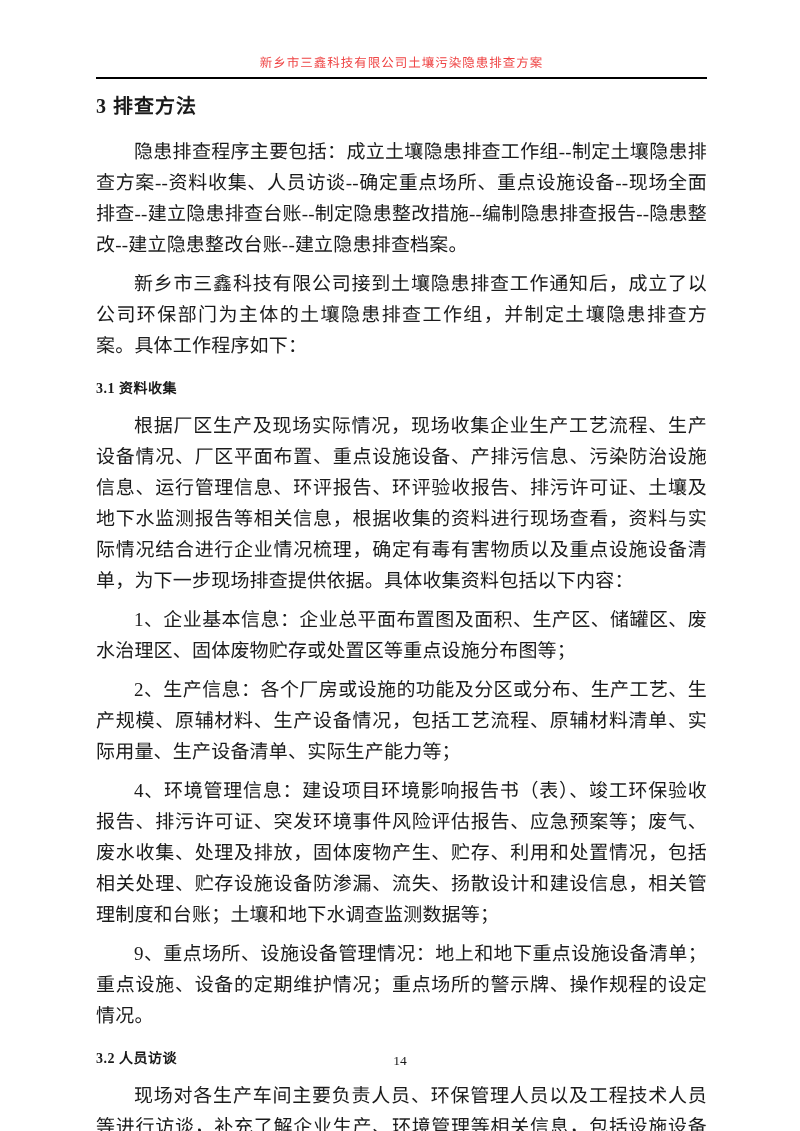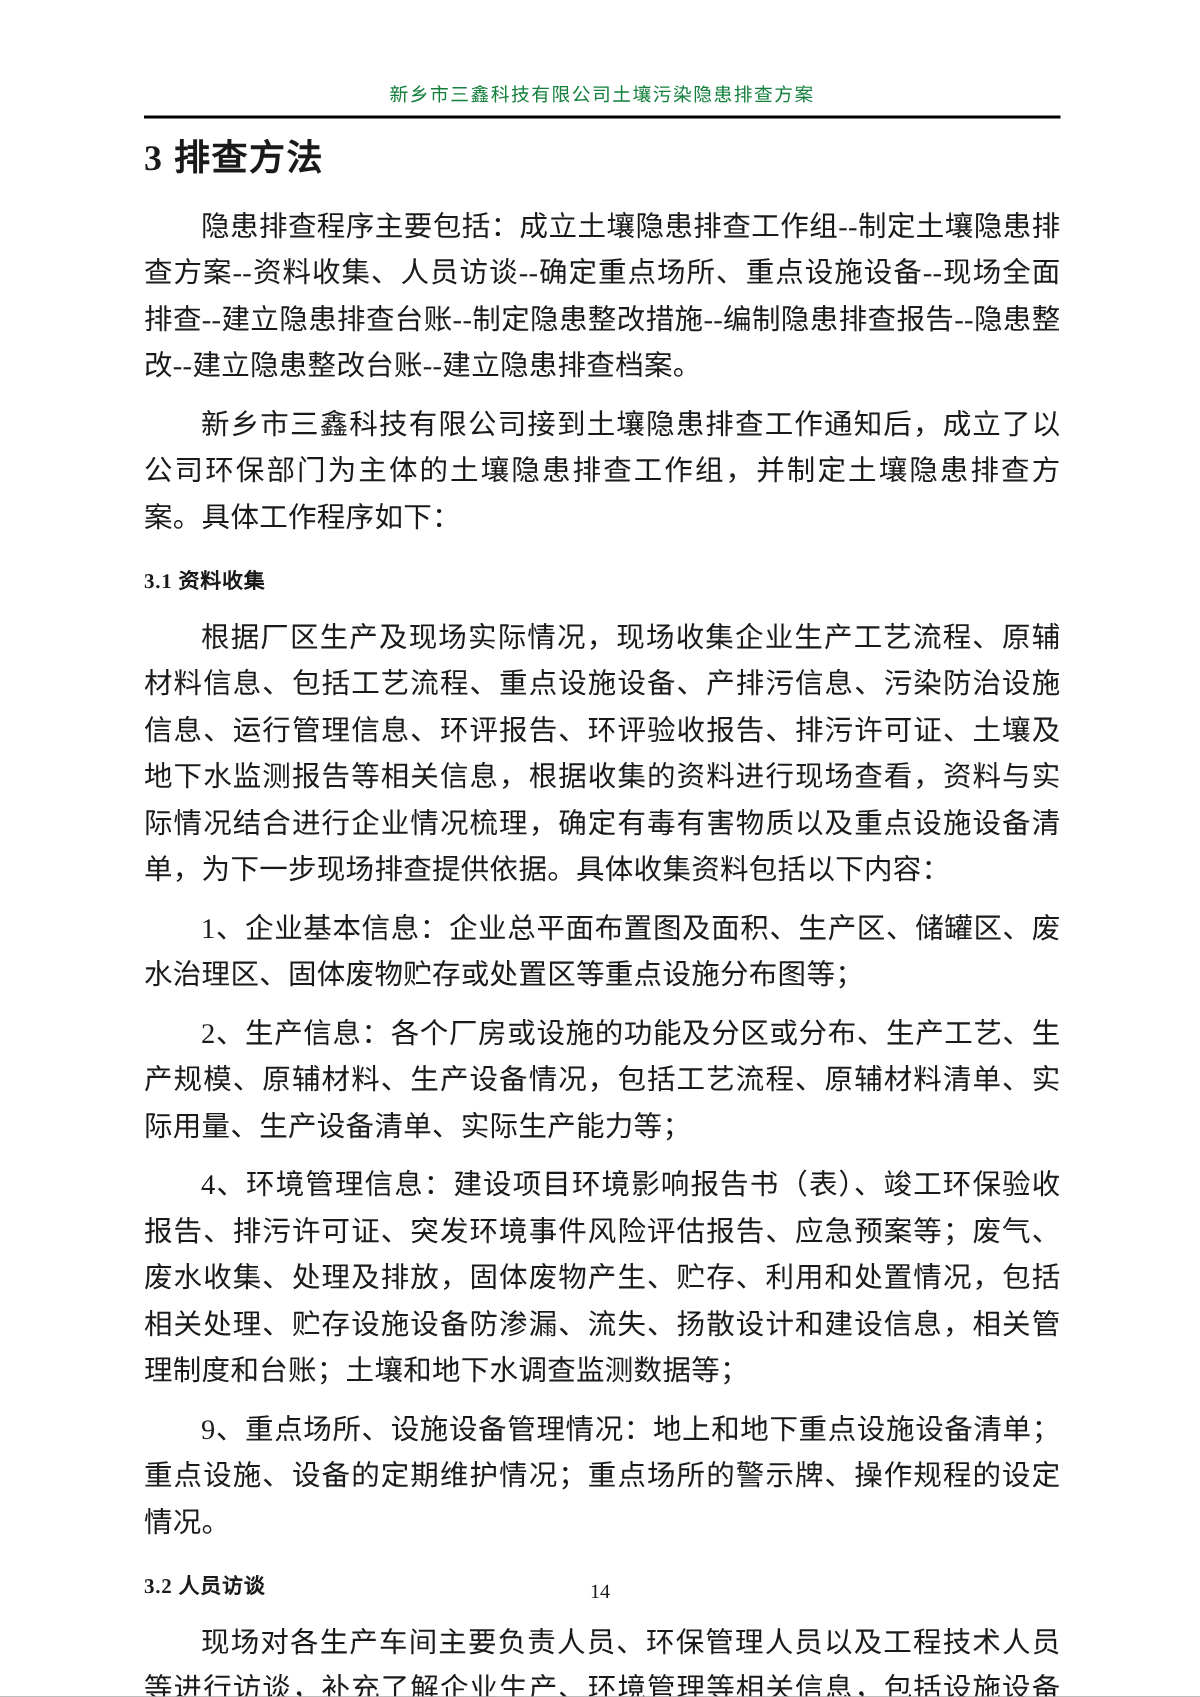--- a/index.html
+++ b/index.html
@@ -17,26 +17,26 @@
   .content {
     position: absolute;
     top: 0; left: 0;
     width: 100%;
     padding: 52px 93px 0 96px;
   }
   .doc-header {
     text-align: center;
     font-size: 12.5px;
     letter-spacing: 1px;
-    color: #15803d;
+    color: #ef4444;
     padding-bottom: 6px;
     border-bottom: 2px solid #000000;
   }
   h1.chapter {
-    font-size: 24px;
+    font-size: 20px;
     font-weight: bold;
     line-height: 28px;
     margin-top: 13px;
     letter-spacing: 1px;
   }
   h2.section {
     font-size: 14px;
     font-weight: bold;
     line-height: 26px;
     margin-top: 15px;
@@ -76,21 +76,21 @@
     </div>
 
     <h1 class="chapter">3 排查方法</h1>
 
     <p class="body-para">隐患排查程序主要包括：成立土壤隐患排查工作组--制定土壤隐患排查方案--资料收集、人员访谈--确定重点场所、重点设施设备--现场全面排查--建立隐患排查台账--制定隐患整改措施--编制隐患排查报告--隐患整改--建立隐患整改台账--建立隐患排查档案。</p>
 
     <p class="body-para">新乡市三鑫科技有限公司接到土壤隐患排查工作通知后，成立了以公司环保部门为主体的土壤隐患排查工作组，并制定土壤隐患排查方案。具体工作程序如下：</p>
 
     <h2 class="section">3.1 资料收集</h2>
 
-    <p class="body-para">根据厂区生产及现场实际情况，现场收集企业生产工艺流程、原辅材料信息、包括工艺流程、重点设施设备、产排污信息、污染防治设施信息、运行管理信息、环评报告、环评验收报告、排污许可证、土壤及地下水监测报告等相关信息，根据收集的资料进行现场查看，资料与实际情况结合进行企业情况梳理，确定有毒有害物质以及重点设施设备清单，为下一步现场排查提供依据。具体收集资料包括以下内容：</p>
+    <p class="body-para">根据厂区生产及现场实际情况，现场收集企业生产工艺流程、生产设备情况、厂区平面布置、重点设施设备、产排污信息、污染防治设施信息、运行管理信息、环评报告、环评验收报告、排污许可证、土壤及地下水监测报告等相关信息，根据收集的资料进行现场查看，资料与实际情况结合进行企业情况梳理，确定有毒有害物质以及重点设施设备清单，为下一步现场排查提供依据。具体收集资料包括以下内容：</p>
 
     <p class="body-para">1、企业基本信息：企业总平面布置图及面积、生产区、储罐区、废水治理区、固体废物贮存或处置区等重点设施分布图等；</p>
 
     <p class="body-para">2、生产信息：各个厂房或设施的功能及分区或分布、生产工艺、生产规模、原辅材料、生产设备情况，包括工艺流程、原辅材料清单、实际用量、生产设备清单、实际生产能力等；</p>
 
     <p class="body-para">4、环境管理信息：建设项目环境影响报告书（表）、竣工环保验收报告、排污许可证、突发环境事件风险评估报告、应急预案等；废气、废水收集、处理及排放，固体废物产生、贮存、利用和处置情况，包括相关处理、贮存设施设备防渗漏、流失、扬散设计和建设信息，相关管理制度和台账；土壤和地下水调查监测数据等；</p>
 
     <p class="body-para">9、重点场所、设施设备管理情况：地上和地下重点设施设备清单；重点设施、设备的定期维护情况；重点场所的警示牌、操作规程的设定情况。</p>
 
     <h2 class="section">3.2 人员访谈</h2>

